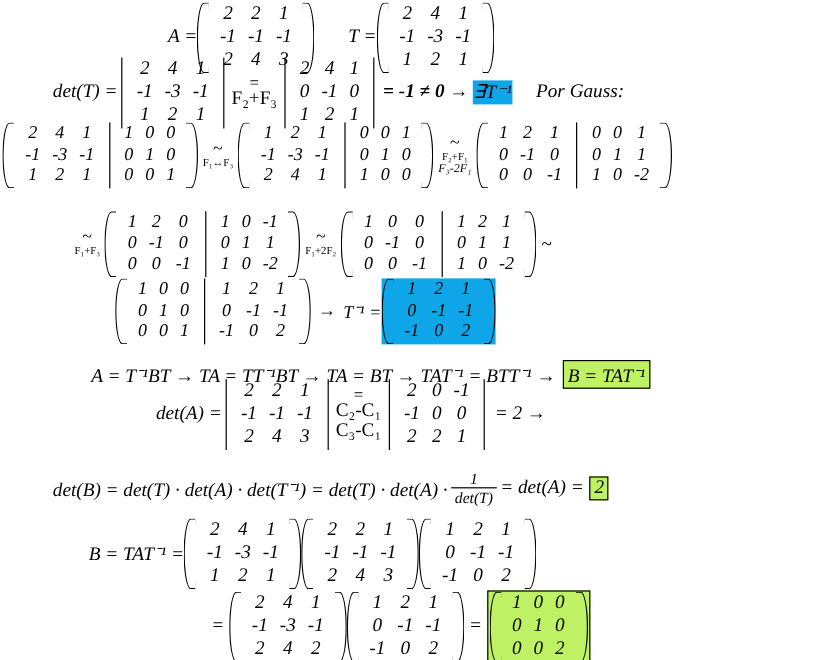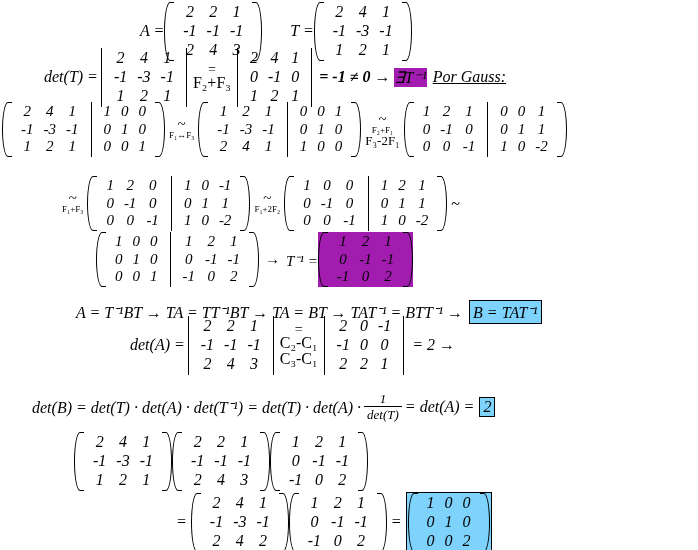--- a/index.html
+++ b/index.html
@@ -6,38 +6,38 @@
   body{
     width:698px;height:550px;background:#ffffff;
     font-family:"Liberation Serif", serif;
     color:#000;overflow:hidden;position:relative;
   }
   .page{position:relative;width:698px;height:550px;}
 
   
   .row{display:flex;align-items:center;justify-content:center;}
   .it{font-style:italic;}
-  .hl{background:#a21caf;}
-  .boxed{background:#7dd3fc;border:1px solid #000;padding:0 3px;}
+  .hl{background:#0ea5e9;}
+  .boxed{background:#bef264;border:1px solid #000;padding:0 3px;}
 
   
   .mat{display:inline-flex;align-items:center;}
   .par{display:inline-block;width:9px;align-self:stretch;}
   .par.l{border-left:1.6px solid #000;border-top:1.6px solid #000;border-bottom:1.6px solid #000;border-radius:60% 0 0 60%/50% 0 0 50%;}
   .par.r{border-right:1.6px solid #000;border-top:1.6px solid #000;border-bottom:1.6px solid #000;border-radius:0 60% 60% 0/0 50% 50% 0;}
   .bar{display:inline-block;width:0;align-self:stretch;border-left:1.4px solid #000;margin:0 3px;}
   .grid{display:inline-grid;justify-items:center;align-items:center;padding:1px 4px;}
   .grid > span{padding:0 5px;line-height:1.18;font-style:italic;}
   .c3{grid-template-columns:auto auto auto;}
 
   
   .op{display:inline-flex;flex-direction:column;align-items:center;justify-content:center;margin:0 4px;line-height:1;}
   .op .tl{font-size:15px;line-height:12px;}
   .op .sub{font-size:9px;line-height:11px;white-space:nowrap;}
-  .op .sub2{font-size:13px;line-height:10px;white-space:nowrap;}
+  .op .sub2{font-size:10px;font-style:italic;line-height:10px;white-space:nowrap;}
 
   .eqop{display:inline-flex;flex-direction:column;align-items:center;margin:0 3px;line-height:1;}
   .eqop .tl{font-size:14px;line-height:11px;}
 
   .frac{display:inline-flex;flex-direction:column;align-items:center;vertical-align:middle;margin:0 3px;}
   .frac .num{font-size:13px;line-height:14px;padding:0 3px;}
   .frac .den{font-size:13px;line-height:15px;border-top:1.2px solid #000;padding:0 3px;text-align:center;}
 
   .blk{position:absolute;}
   .sz16{font-size:16px;}
@@ -116,21 +116,21 @@
         <span>-1</span>
         <span>0</span>
         <span>1</span>
         <span>2</span>
         <span>1</span>
       </span>
       <span class="bar"></span>
     </span>
     <span class="it" style="margin-left:4px;font-weight:bold;">= -1 ≠ 0 →</span>
     <span class="it hl" style="margin-left:4px;">∃T⁻¹</span>
-    <span class="it" style="margin-left:6px;text-decoration:underline;">Por Gauss:</span>
+    <span class="it" style="margin-left:20px;">Por Gauss:</span>
   </div>
 
   <div class="blk sz15 row" style="left:2px;top:102px;">
 
     <span class="mat">
       <span class="par l"></span>
       <span class="grid c3">
         <span>2</span>
         <span>4</span>
         <span>1</span>
@@ -380,31 +380,32 @@
         <span>0</span>
         <span>2</span>
         <span>2</span>
         <span>1</span>
       </span>
       <span class="bar"></span>
     </span>
     <span class="it" style="margin-left:5px;">= 2 →</span>
   </div>
 
-  <div class="blk sz16 row" style="left:32px;top:392px;">
+  <div class="blk sz16 row" style="left:44px;top:392px;">
     <span class="it">det(B) = det(T) · det(A) · det(T⁻¹) = det(T) · det(A) ·</span>
     <span class="frac">
       <span class="num it">1</span>
       <span class="den it">det(T)</span>
     </span>
     <span class="it">= det(A) =</span>
     <span class="it boxed" style="margin-left:5px;">2</span>
   </div>
 
   <div class="blk sz16 row" style="left:74px;top:432px;">
+    <span class="it">B = TAT⁻¹ =</span>
     <span class="mat">
       <span class="par l"></span>
       <span class="grid c3">
         <span>2</span>
         <span>4</span>
         <span>1</span>
         <span>-1</span>
         <span>-3</span>
         <span>-1</span>
         <span>1</span>

